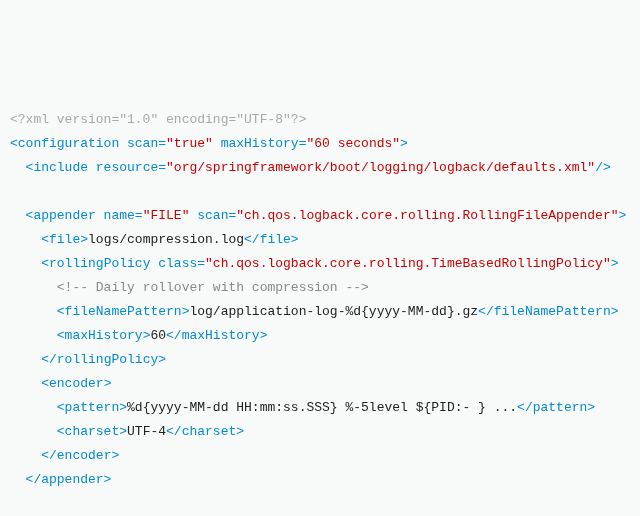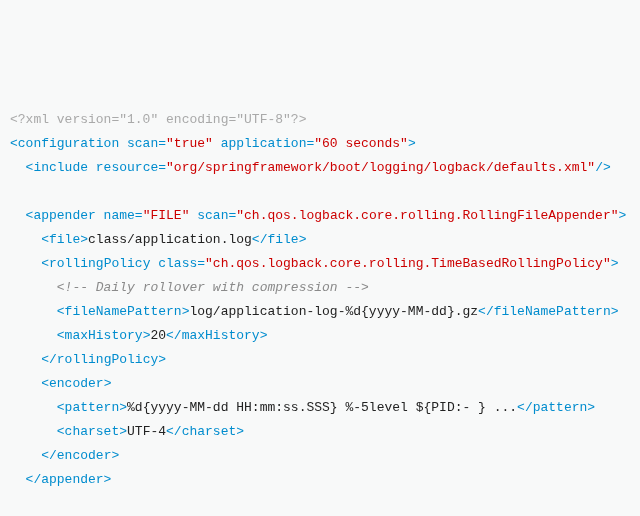--- a/index.html
+++ b/index.html
@@ -12,37 +12,37 @@
     color: #333;
     white-space: pre;
     overflow: hidden;
     width: 640px;
     box-sizing: border-box;
   }
   .c-decl   { color: #a9a9a9; }  
   .c-tag    { color: #008cce; }
   .c-attrval  { color: #cc0000; }
   .c-text   { color: #222; }
-  .c-comment{ color: #8a8a8a; font-style: italic; }
+  .c-comment{ color: #8a8a8a; }
 </style>
 </head>
 <body>
 
 
 
 <div><span class="c-decl">&lt;?xml version="1.0" encoding="UTF-8"?&gt;</span>
-<span class="c-tag"><span>&lt;configuration scan=</span><span class="c-attrval">"true"</span><span> application=</span><span class="c-attrval">"60 seconds"</span><span>&gt;</span></span>
+<span class="c-tag"><span>&lt;configuration scan=</span><span class="c-attrval">"true"</span><span> maxHistory=</span><span class="c-attrval">"60 seconds"</span><span>&gt;</span></span>
   <span class="c-tag"><span>&lt;include resource=</span><span class="c-attrval">"org/springframework/boot/logging/logback/defaults.xml"</span><span>/&gt;</span></span>
 
   <span class="c-tag"><span>&lt;appender name=</span><span class="c-attrval">"FILE"</span><span> scan=</span><span class="c-attrval">"ch.qos.logback.core.rolling.RollingFileAppender"</span><span>&gt;</span></span>
-    <span><span class="c-tag">&lt;file&gt;</span><span class="c-text">class/application.log</span><span class="c-tag">&lt;/file&gt;</span></span>
+    <span><span class="c-tag">&lt;file&gt;</span><span class="c-text">logs/compression.log</span><span class="c-tag">&lt;/file&gt;</span></span>
     <span class="c-tag"><span>&lt;rollingPolicy class=</span><span class="c-attrval">"ch.qos.logback.core.rolling.TimeBasedRollingPolicy"</span><span>&gt;</span></span>
       <span class="c-comment">&lt;!-- Daily rollover with compression --&gt;</span>
       <span><span class="c-tag">&lt;fileNamePattern&gt;</span><span class="c-text">log/application-log-%d{yyyy-MM-dd}.gz</span><span class="c-tag">&lt;/fileNamePattern&gt;</span></span>
-      <span><span class="c-tag">&lt;maxHistory&gt;</span><span class="c-text">20</span><span class="c-tag">&lt;/maxHistory&gt;</span></span>
+      <span><span class="c-tag">&lt;maxHistory&gt;</span><span class="c-text">60</span><span class="c-tag">&lt;/maxHistory&gt;</span></span>
     <span class="c-tag">&lt;/rollingPolicy&gt;</span>
     <span class="c-tag">&lt;encoder&gt;</span>
       <span><span class="c-tag">&lt;pattern&gt;</span><span class="c-text">%d{yyyy-MM-dd HH:mm:ss.SSS} %-5level ${PID:- } ...</span><span class="c-tag">&lt;/pattern&gt;</span></span>
       <span><span class="c-tag">&lt;charset&gt;</span><span class="c-text">UTF-4</span><span class="c-tag">&lt;/charset&gt;</span></span>
     <span class="c-tag">&lt;/encoder&gt;</span>
   <span class="c-tag">&lt;/appender&gt;</span>
 
   
 </div>
 

